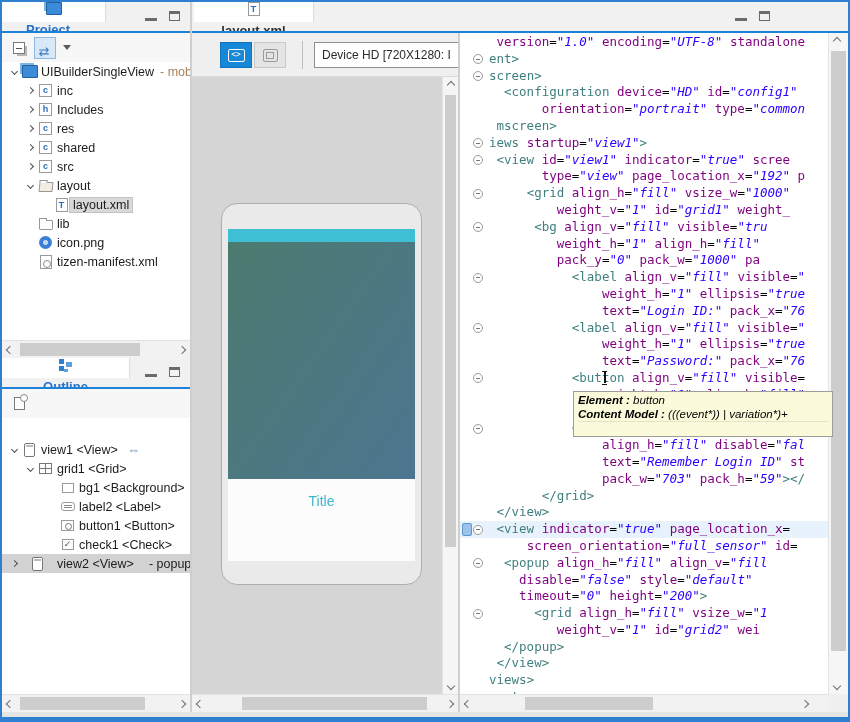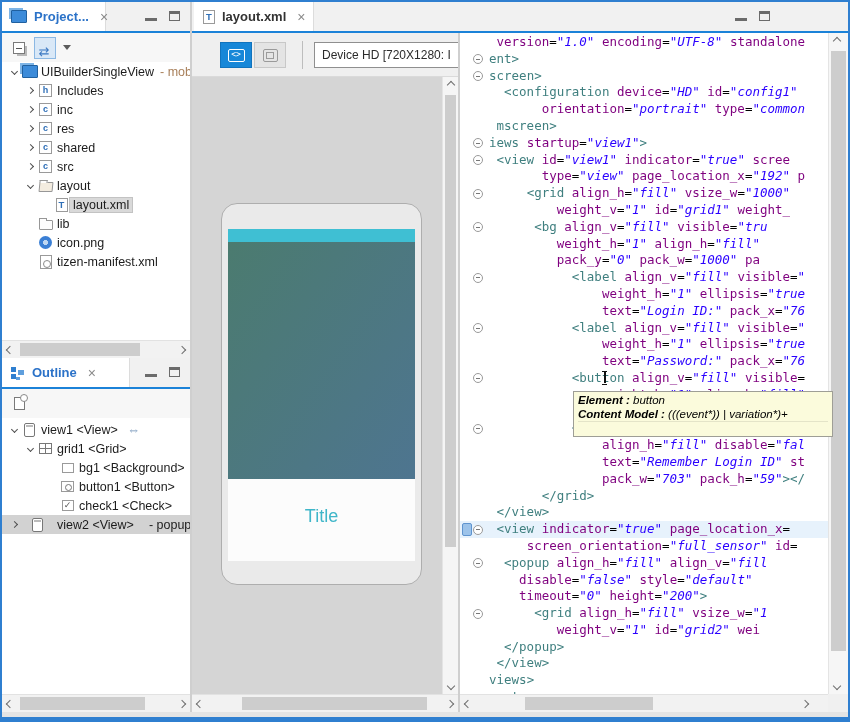--- a/index.html
+++ b/index.html
@@ -4,21 +4,21 @@
 <style>
   * { box-sizing: border-box; margin: 0; padding: 0; }
   html,body { background:#fff; font-family:"Liberation Sans", sans-serif; }
   .window { position:relative; width:850px; height:722px; background:#2f7fd0; }
   .content { position:absolute; left:2px; top:2px; width:846px; height:715px; background:#ececec; overflow:hidden; }
 
   
   .panel { position:absolute; background:#fff; }
   .tabbar { position:absolute; left:0; top:0; right:0; height:31px; background:#f1f1f1; }
   .tabbar::after { content:""; position:absolute; left:0; right:0; bottom:0; height:2px; background:#1b82d8; }
-  .tab { position:absolute; left:0; top:0; height:29px; background:#fff; display:flex; align-items:center; padding:0 9px; gap:7px; border-right:1px solid #dcdcdc; }
+  .tab { position:absolute; left:0; top:0; height:20px; background:#fff; display:flex; align-items:center; padding:0 9px; gap:7px; border-right:1px solid #dcdcdc;flex-direction:column; }
   .tab-label { font-size:13px; font-weight:bold; white-space:nowrap; }
   .tab-label.blue { color:#2b72c8; }
   .tab-label.dark { color:#333; }
   .tab-close { color:#8a8a8a; font-size:14px; line-height:1; cursor:pointer; padding-left:4px; }
   .winbtns { position:absolute; top:9px; display:flex; gap:12px; align-items:center; }
   .btn-min { width:12px; height:3px; background:#6b6b6b; display:inline-block; margin-top:7px; }
   .btn-max { width:11px; height:10px; border:1.5px solid #6b6b6b; border-top-width:3px; display:inline-block; }
 
   
   .hscroll { position:absolute; height:18px; background:#f2f2f2; border-top:1px solid #e2e2e2; }
@@ -118,21 +118,21 @@
   .ic-designview::after { content:""; position:absolute; left:2.5px; top:2px; width:6px; height:5px; border:1.4px solid #9a9a9a; }
   .vsep { position:absolute; left:110px; top:8px; width:1px; height:28px; background:#bdbdbd; }
   .combo { position:absolute; left:122px; top:9px; width:150px; height:26px; background:#fff; border:1px solid #8f8f8f; font-size:12px; color:#2b2b2b; display:flex; align-items:center; padding-left:7px; white-space:nowrap; overflow:hidden; }
 
   .canvas { position:absolute; left:0; top:44px; right:16px; bottom:18px; background:#d5d5d5; overflow:hidden; }
   .phone { position:absolute; left:29px; top:126px; width:201px; height:382px; background:#eaeaea; border:1px solid #aeaeae; border-radius:16px; }
   .screen { position:absolute; left:6px; top:25px; width:187px; height:332px; overflow:hidden; }
   .statusbar { height:13px; }
   .phonebody { height:237px; }
   .popuparea { height:82px; background:#fcfcfc; }
-  .ptitle { text-align:center; padding-top:27px; font-size:18px; }
+  .ptitle { text-align:center; padding-top:14px; font-size:14px; }
 
   .canvas-vs { right:0; top:44px; bottom:18px; }
   .canvas-vs .sb-thumb { top:18px; height:452px; }
   .design-hs { left:0; right:0; bottom:0; }
 
   #divider2 { position:absolute; left:266px; top:31px; width:2px; bottom:0; background:#cfcfcf; }
 
   
   #source-pane { position:absolute; left:268px; top:31px; right:0; bottom:0; background:#fff; }
   .code-lines { position:absolute; left:0; top:0; right:20px; bottom:18px; overflow:hidden; background:#fff;
@@ -198,32 +198,32 @@
               <span class="ic ic-projexp"></span>
             </span>
             <span class="tlabel">UIBuilderSingleView</span>
             <span class="suffix-dim">- mob</span>
           </div>
           <div class="trow" style="padding-left: 22px;">
             <span class="exp">
               <span class="chev right"></span>
             </span>
             <span class="icw">
+              <span class="ic ic-box-c"></span>
+            </span>
+            <span class="tlabel">inc</span>
+          </div>
+          <div class="trow" style="padding-left: 22px;">
+            <span class="exp">
+              <span class="chev right"></span>
+            </span>
+            <span class="icw">
               <span class="ic ic-box-h"></span>
             </span>
             <span class="tlabel">Includes</span>
-          </div>
-          <div class="trow" style="padding-left: 22px;">
-            <span class="exp">
-              <span class="chev right"></span>
-            </span>
-            <span class="icw">
-              <span class="ic ic-box-c"></span>
-            </span>
-            <span class="tlabel">inc</span>
           </div>
           <div class="trow" style="padding-left: 22px;">
             <span class="exp">
               <span class="chev right"></span>
             </span>
             <span class="icw">
               <span class="ic ic-box-c"></span>
             </span>
             <span class="tlabel">res</span>
           </div>
@@ -305,21 +305,21 @@
           <span class="btn-min"></span>
           <span class="btn-max"></span>
         </div>
       </div>
       <div class="ptoolbar">
         <span class="tbtn">
             <span class="ic ic-newelem"></span>
           </span>
       </div>
       <div class="tree" id="outline-tree">
-          <div class="trow" style="padding-left: 6px;">
+          <div class="trow" style="padding-left: 6px; margin-top: 20px;">
             <span class="exp">
               <span class="chev down"></span>
             </span>
             <span class="icw">
               <span class="ic ic-view"></span>
             </span>
             <span class="tlabel">view1 &lt;View&gt;</span>
             <span class="swap-glyph">⇔</span>
           </div>
           <div class="trow" style="padding-left: 22px;">
@@ -330,20 +330,27 @@
               <span class="ic ic-grid"></span>
             </span>
             <span class="tlabel">grid1 &lt;Grid&gt;</span>
           </div>
           <div class="trow" style="padding-left: 44px;">
             <span class="exp"></span>
             <span class="icw">
               <span class="ic ic-bg"></span>
             </span>
             <span class="tlabel">bg1 &lt;Background&gt;</span>
+          </div>
+          <div class="trow" style="padding-left: 44px;">
+            <span class="exp"></span>
+            <span class="icw">
+              <span class="ic ic-label"></span>
+            </span>
+            <span class="tlabel">label2 &lt;Label&gt;</span>
           </div>
           <div class="trow" style="padding-left: 44px;">
             <span class="exp"></span>
             <span class="icw">
               <span class="ic ic-button"></span>
             </span>
             <span class="tlabel">button1 &lt;Button&gt;</span>
           </div>
           <div class="trow" style="padding-left: 44px;">
             <span class="exp"></span>

